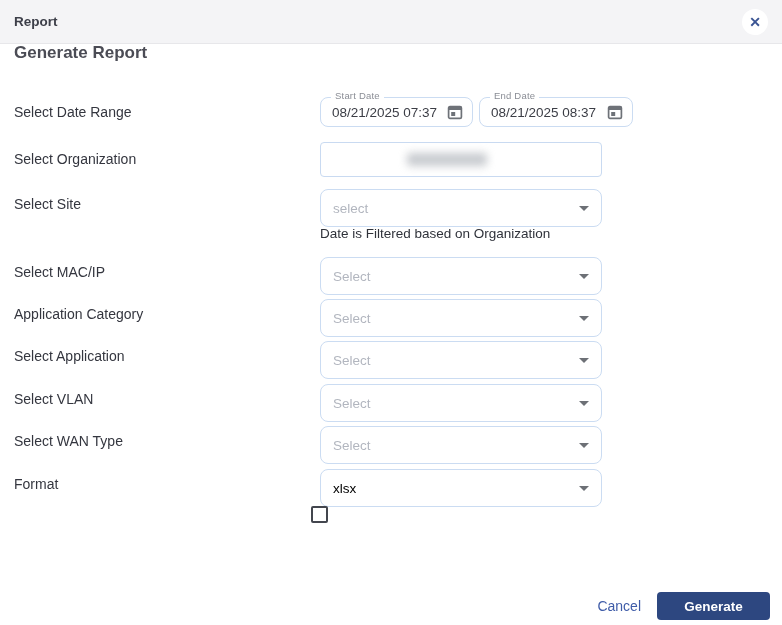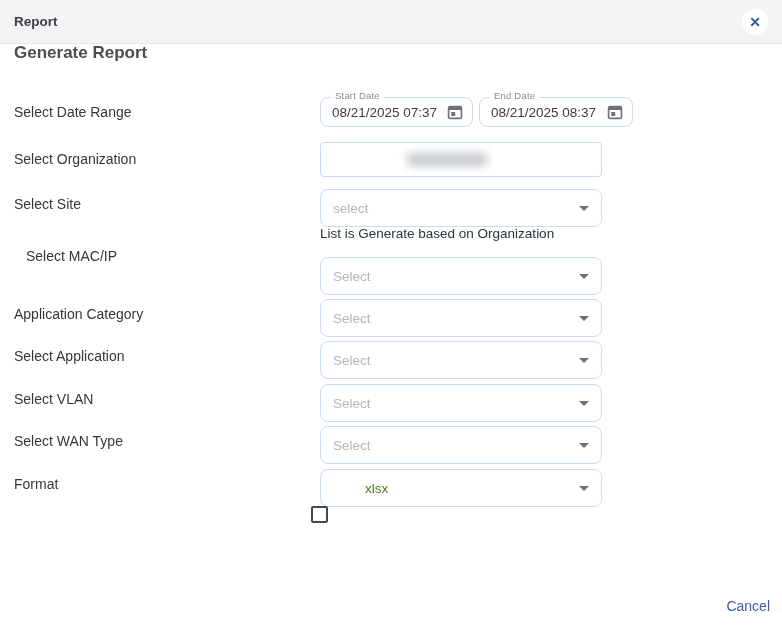--- a/index.html
+++ b/index.html
@@ -26,21 +26,21 @@
   
   .row-label {
     position:absolute; left:14px; font-size:14px; color:#34363f;
   }
   .field {
     position:absolute; left:320px; width:282px; height:38px;
     border:1px solid #cbdcf2; border-radius:8px; background:#fff;
     display:flex; align-items:center; padding:0 12px;
   }
   .field .ph { font-size:13.5px; color:#b2b6bf; flex:1; }
-  .field .val { font-size:13.5px; color:#4d7c0f; flex:1;margin-left:32px; }
+  .field .val { font-size:13.5px; color:#000000; flex:1; }
   .caret {
     width:0; height:0; border-left:5px solid transparent; border-right:5px solid transparent;
     border-top:5px solid #6d7076; margin-left:8px;
   }
   
   .date-field {
     position:absolute; height:30px; border:1px solid #cbdcf2; border-radius:8px;
     background:#fff; display:flex; align-items:center; padding:0 9px 0 11px;
   }
   .date-field .float-label {
@@ -124,23 +124,23 @@
   <div class="row-label" style="top:142px; line-height:35px;">Select Organization</div>
   <div class="org-field">
     <span class="org-redacted"></span>
   </div>
 
   <div class="row-label" style="top:189px; line-height:30px;">Select Site</div>
   <div class="field" style="top:189px;">
     <span class="ph">select</span>
     <span class="caret"></span>
   </div>
-  <div class="helper-text">List is Generate based on Organization</div>
+  <div class="helper-text">Date is Filtered based on Organization</div>
 
-  <div class="row-label" style="top:241px; line-height:30px;margin-left:12px;">Select MAC/IP</div>
+  <div class="row-label" style="top:257px; line-height:30px;">Select MAC/IP</div>
   <div class="field" style="top:257px;">
     <span class="ph">Select</span>
     <span class="caret"></span>
   </div>
 
   <div class="row-label" style="top:299px; line-height:30px;">Application Category</div>
   <div class="field" style="top:299px;">
     <span class="ph">Select</span>
     <span class="caret"></span>
   </div>
@@ -166,15 +166,16 @@
   <div class="row-label" style="top:469px; line-height:30px;">Format</div>
   <div class="field" style="top:469px;">
     <span class="val">xlsx</span>
     <span class="caret"></span>
   </div>
 
   <input type="checkbox" class="flow-checkbox" style="">
 
   <div class="footer">
     <span class="cancel-link">Cancel</span>
+    <button class="generate-btn">Generate</button>
   </div>
 
 </div>
 
 </body></html>

